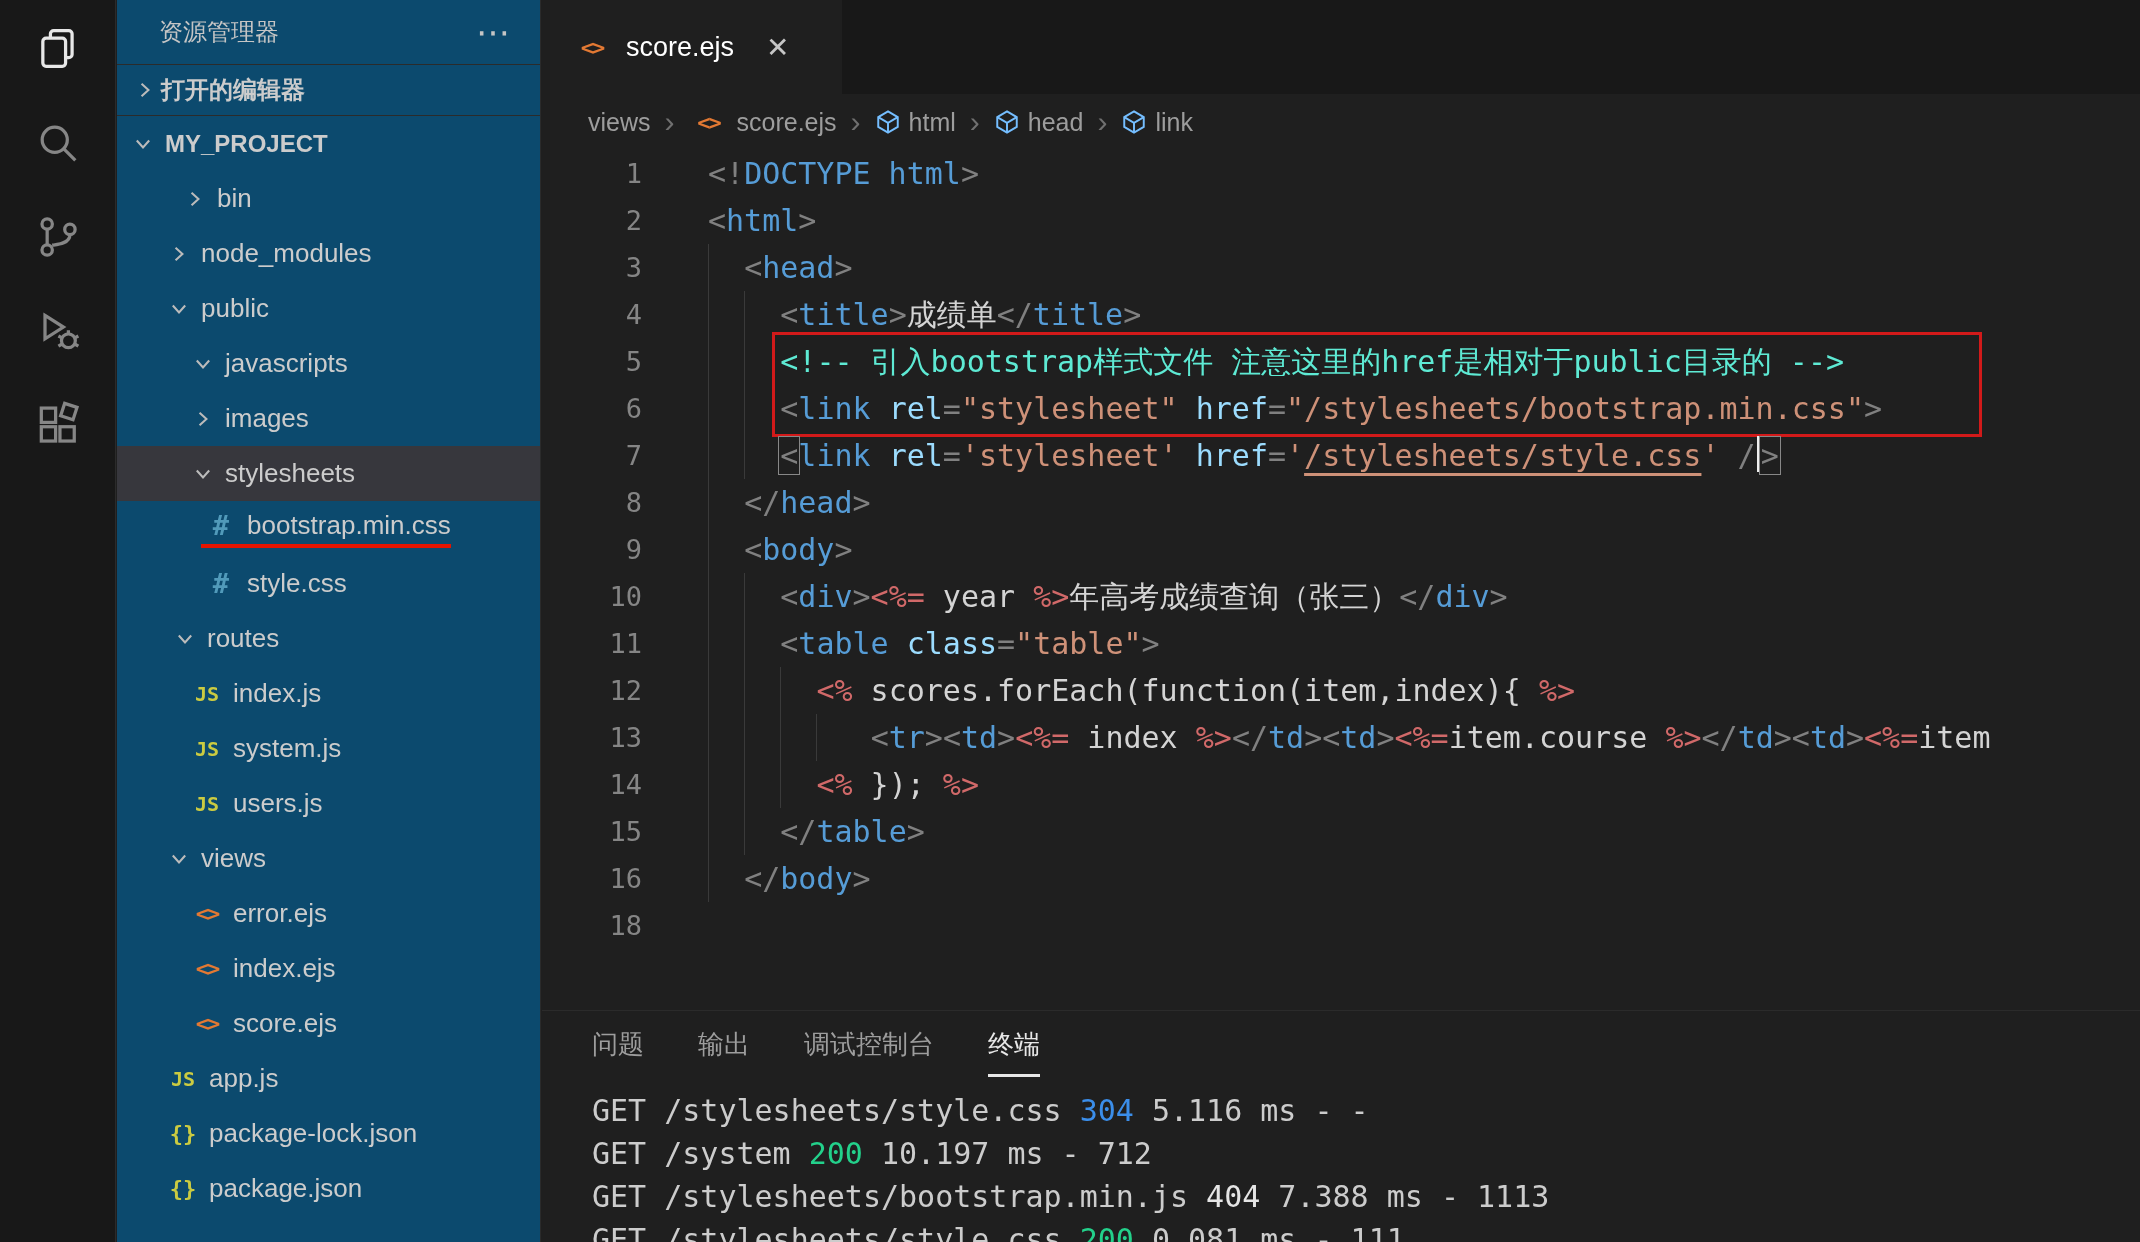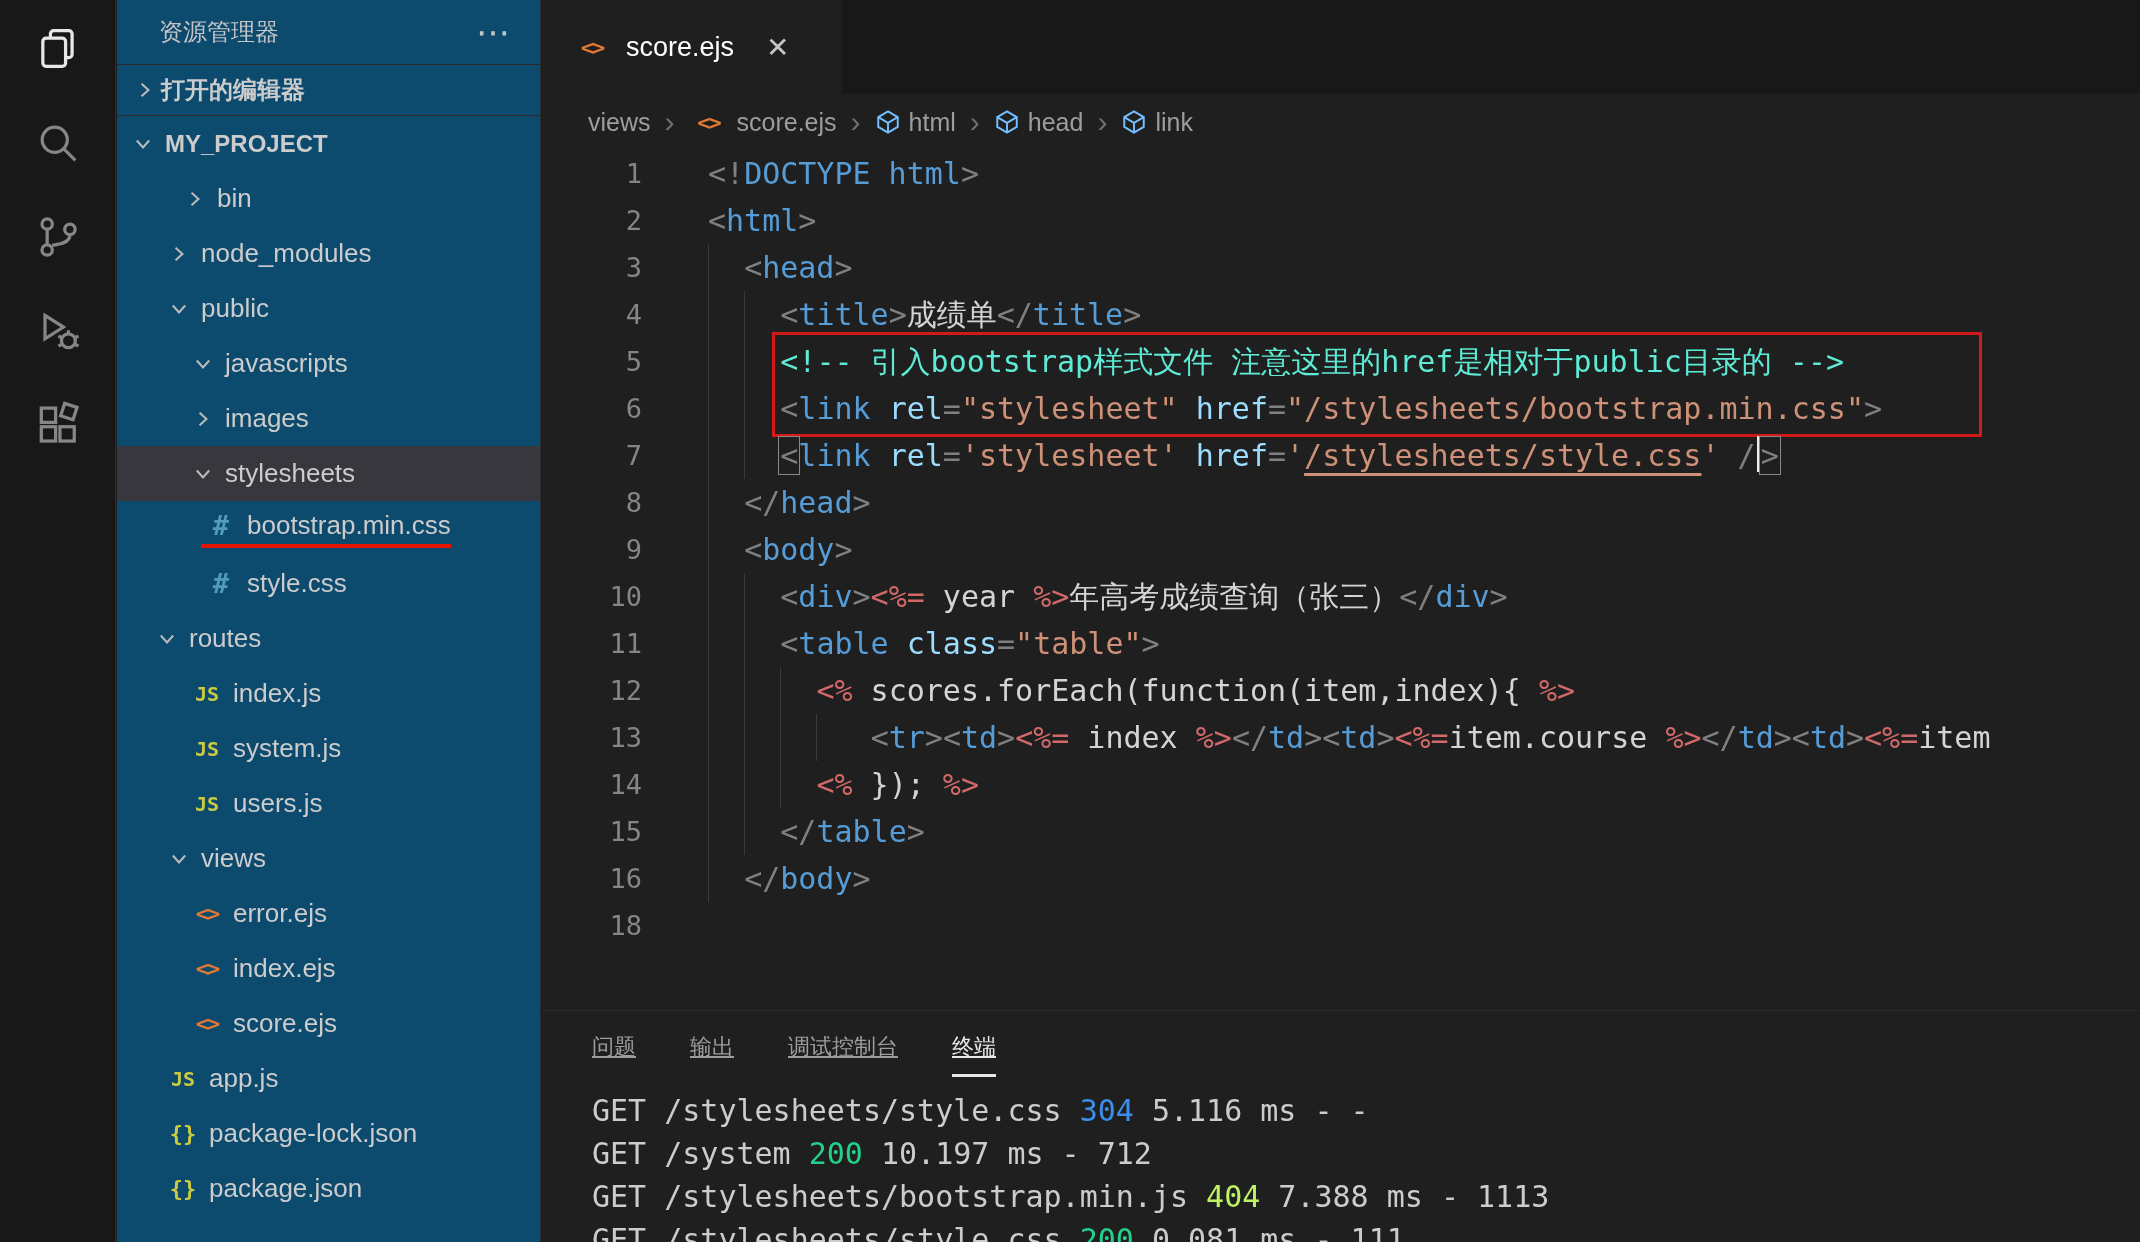--- a/index.html
+++ b/index.html
@@ -64,28 +64,28 @@
   .c-und { text-decoration:underline; text-underline-offset:7px; }
   .c-brk { outline:1.5px solid #888888; outline-offset:1px; }
   .c-cursor { display:inline-block; width:3px; height:36px; background:#eeeeee; vertical-align:-6px; margin:0 1px; }
   .redbox { position:absolute; left:230px; top:182px; width:1210px; height:105px;
     border:3px solid #d21a1a; pointer-events:none; }
 
   
   .panel { position:absolute; left:542px; top:1010px; right:0; bottom:0; background:#1f1f1f;
     border-top:1px solid #2b2b2b; overflow:hidden; }
   .ptabs { display:flex; align-items:flex-end; gap:54px; padding-left:50px; height:66px; }
-  .ptab { font-size:22px; color:#9d9d9d; padding-bottom:12px; border-bottom:3px solid transparent; cursor:pointer;text-decoration:underline; }
+  .ptab { font-size:26px; color:#9d9d9d; padding-bottom:12px; border-bottom:3px solid transparent; cursor:pointer; }
   .ptab.active { color:#e7e7e7; border-bottom-color:#e7e7e7; }
   .term { padding:12px 0 0 50px; font-family:"DejaVu Sans Mono", monospace; font-size:30px;
     color:#cccccc; overflow:hidden; height:calc(100% - 66px); }
   .tline { height:43px; line-height:43px; white-space:pre; }
   .t-blue { color:#3b8eea; }
   .t-green { color:#23d18b; }
-  .t-yellow { color:#bef264; }
+  .t-yellow { color:#e5e5e5; }
 </style>
 </head>
 <body>
 
 <div id="root">
 
   <div class="activitybar">
       <div class="ab-item active">
         <svg width="52" height="52" viewBox="0 0 24 24" fill="none" stroke="currentColor" stroke-width="1.5">
           <rect x="5" y="7" width="10.5" height="13" rx="1.5"></rect>
@@ -197,21 +197,21 @@
         <div class="trow" style="padding-left: 84px;">
           <span class="redline">
             <span class="fi fi-css">#</span>
             <span class="tlabel">bootstrap.min.css</span>
           </span>
         </div>
         <div class="trow" style="padding-left: 84px;">
           <span class="fi fi-css">#</span>
           <span class="tlabel">style.css</span>
         </div>
-        <div class="trow" style="padding-left: 34px;">
+        <div class="trow" style="padding-left: 24px; margin-left: 28px;">
           <span class="chev down">
             <svg width="22" height="22" viewBox="0 0 16 16" fill="none" stroke="#bbbbbb" stroke-width="1.5">
               <path d="M5.5 3.5L10.5 8l-5 4.5"></path>
             </svg>
           </span>
           <span class="tlabel">routes</span>
         </div>
         <div class="trow" style="padding-left: 70px;">
           <span class="fi fi-js">JS</span>
           <span class="tlabel">index.js</span>

